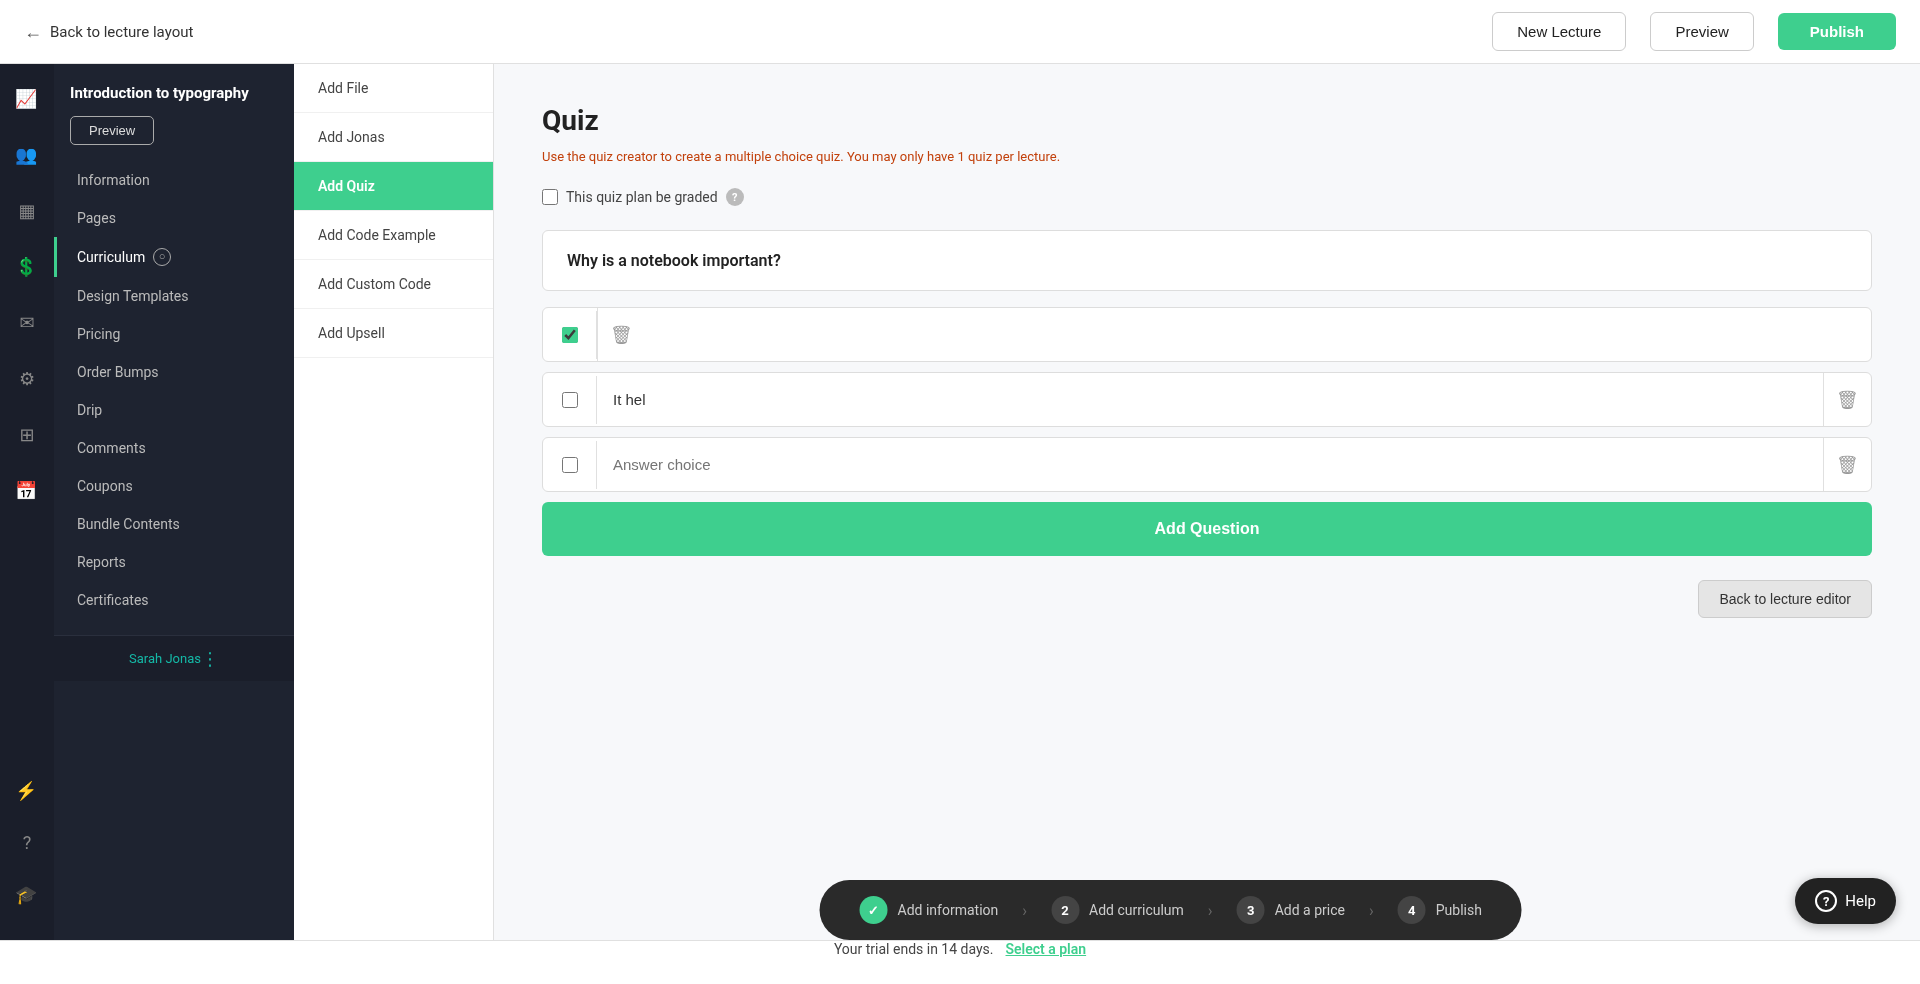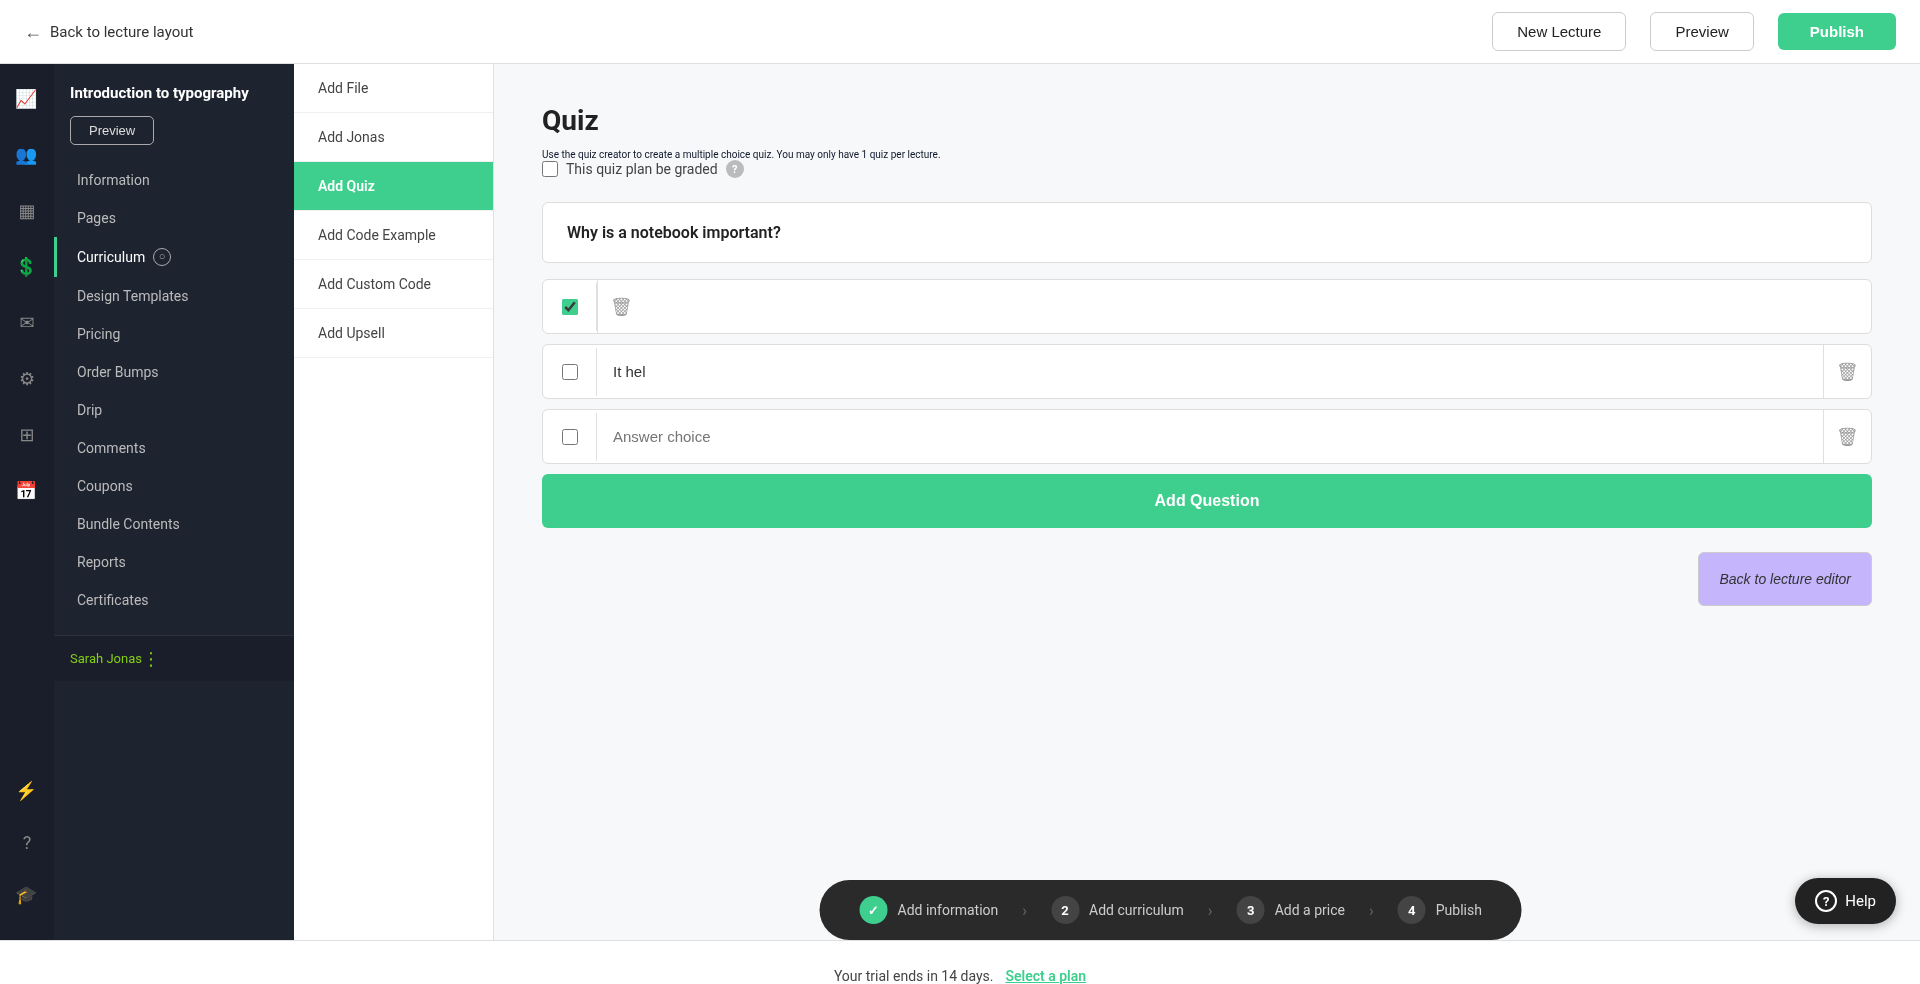--- a/index.html
+++ b/index.html
@@ -159,22 +159,23 @@
       background: #f7f8fa;
       position: relative;
     }
     .quiz-title {
       font-size: 28px;
       font-weight: 700;
       color: #222;
       margin-bottom: 12px;
     }
     .quiz-desc {
-      font-size: 10px;
-      color: #0f172a;
+      font-size: 13px;
+      color: #c2410c;
+      margin-bottom: 24px;
     }
     .graded-row {
       display: flex;
       align-items: center;
       gap: 8px;
       margin-bottom: 24px;
     }
     .graded-checkbox {
       width: 16px; height: 16px; cursor: pointer;
     }
@@ -270,28 +271,27 @@
       margin-bottom: 24px;
     }
 
     
     .back-editor-row {
       display: flex;
       justify-content: flex-end;
       margin-bottom: 32px;
     }
     .btn-back-editor {
-      padding: 18px 20px;
+      padding: 10px 20px;
       border: 1.5px solid #ccc;
-      background: #c4b5fd;
+      background: #e5e5e5;
       border-radius: 6px;
       font-size: 14px;
       color: #333;
       cursor: pointer;
-      font-style: italic;
     }
 
     
     .wizard-bar {
       position: fixed;
       bottom: 44px;
       left: 50%;
       transform: translateX(-20%);
       background: #2a2a2a;
       border-radius: 50px;
@@ -335,21 +335,21 @@
     
     .trial-bar {
       position: fixed;
       bottom: 0;
       left: 0;
       right: 0;
       height: 44px;
       background: #fff;
       border-top: 1px solid #e0e0e0;
       display: flex;
-      align-items: flex-end;
+      align-items: flex-start;
       justify-content: center;
       font-size: 14px;
       color: #444;
       gap: 12px;
       z-index: 20;
     }
     .trial-link {
       color: #3ecf8e;
       font-weight: 600;
       cursor: pointer;
@@ -402,26 +402,26 @@
     .icon-sidebar-btn {
       width: 36px; height: 36px;
       display: flex; align-items: center; justify-content: center;
       color: #888;
       cursor: pointer;
       border-radius: 6px;
       font-size: 18px;
     }
     .user-name-bar {
       background: #1a1e2a;
-      color: #84cc16;
+      color: #14b8a6;
       font-size: 13px;
       padding: 12px 16px;
       display: flex;
       align-items: center;
-      justify-content: flex-start;
+      justify-content: center;
       border-top: 1px solid #2a2f3d;
     }
   </style>
 </head>
 <body>
 
 <div class="topbar">
   <div class="topbar-left">
     <span class="back-arrow">←</span>
     <span class="back-link">Back to lecture layout</span>

